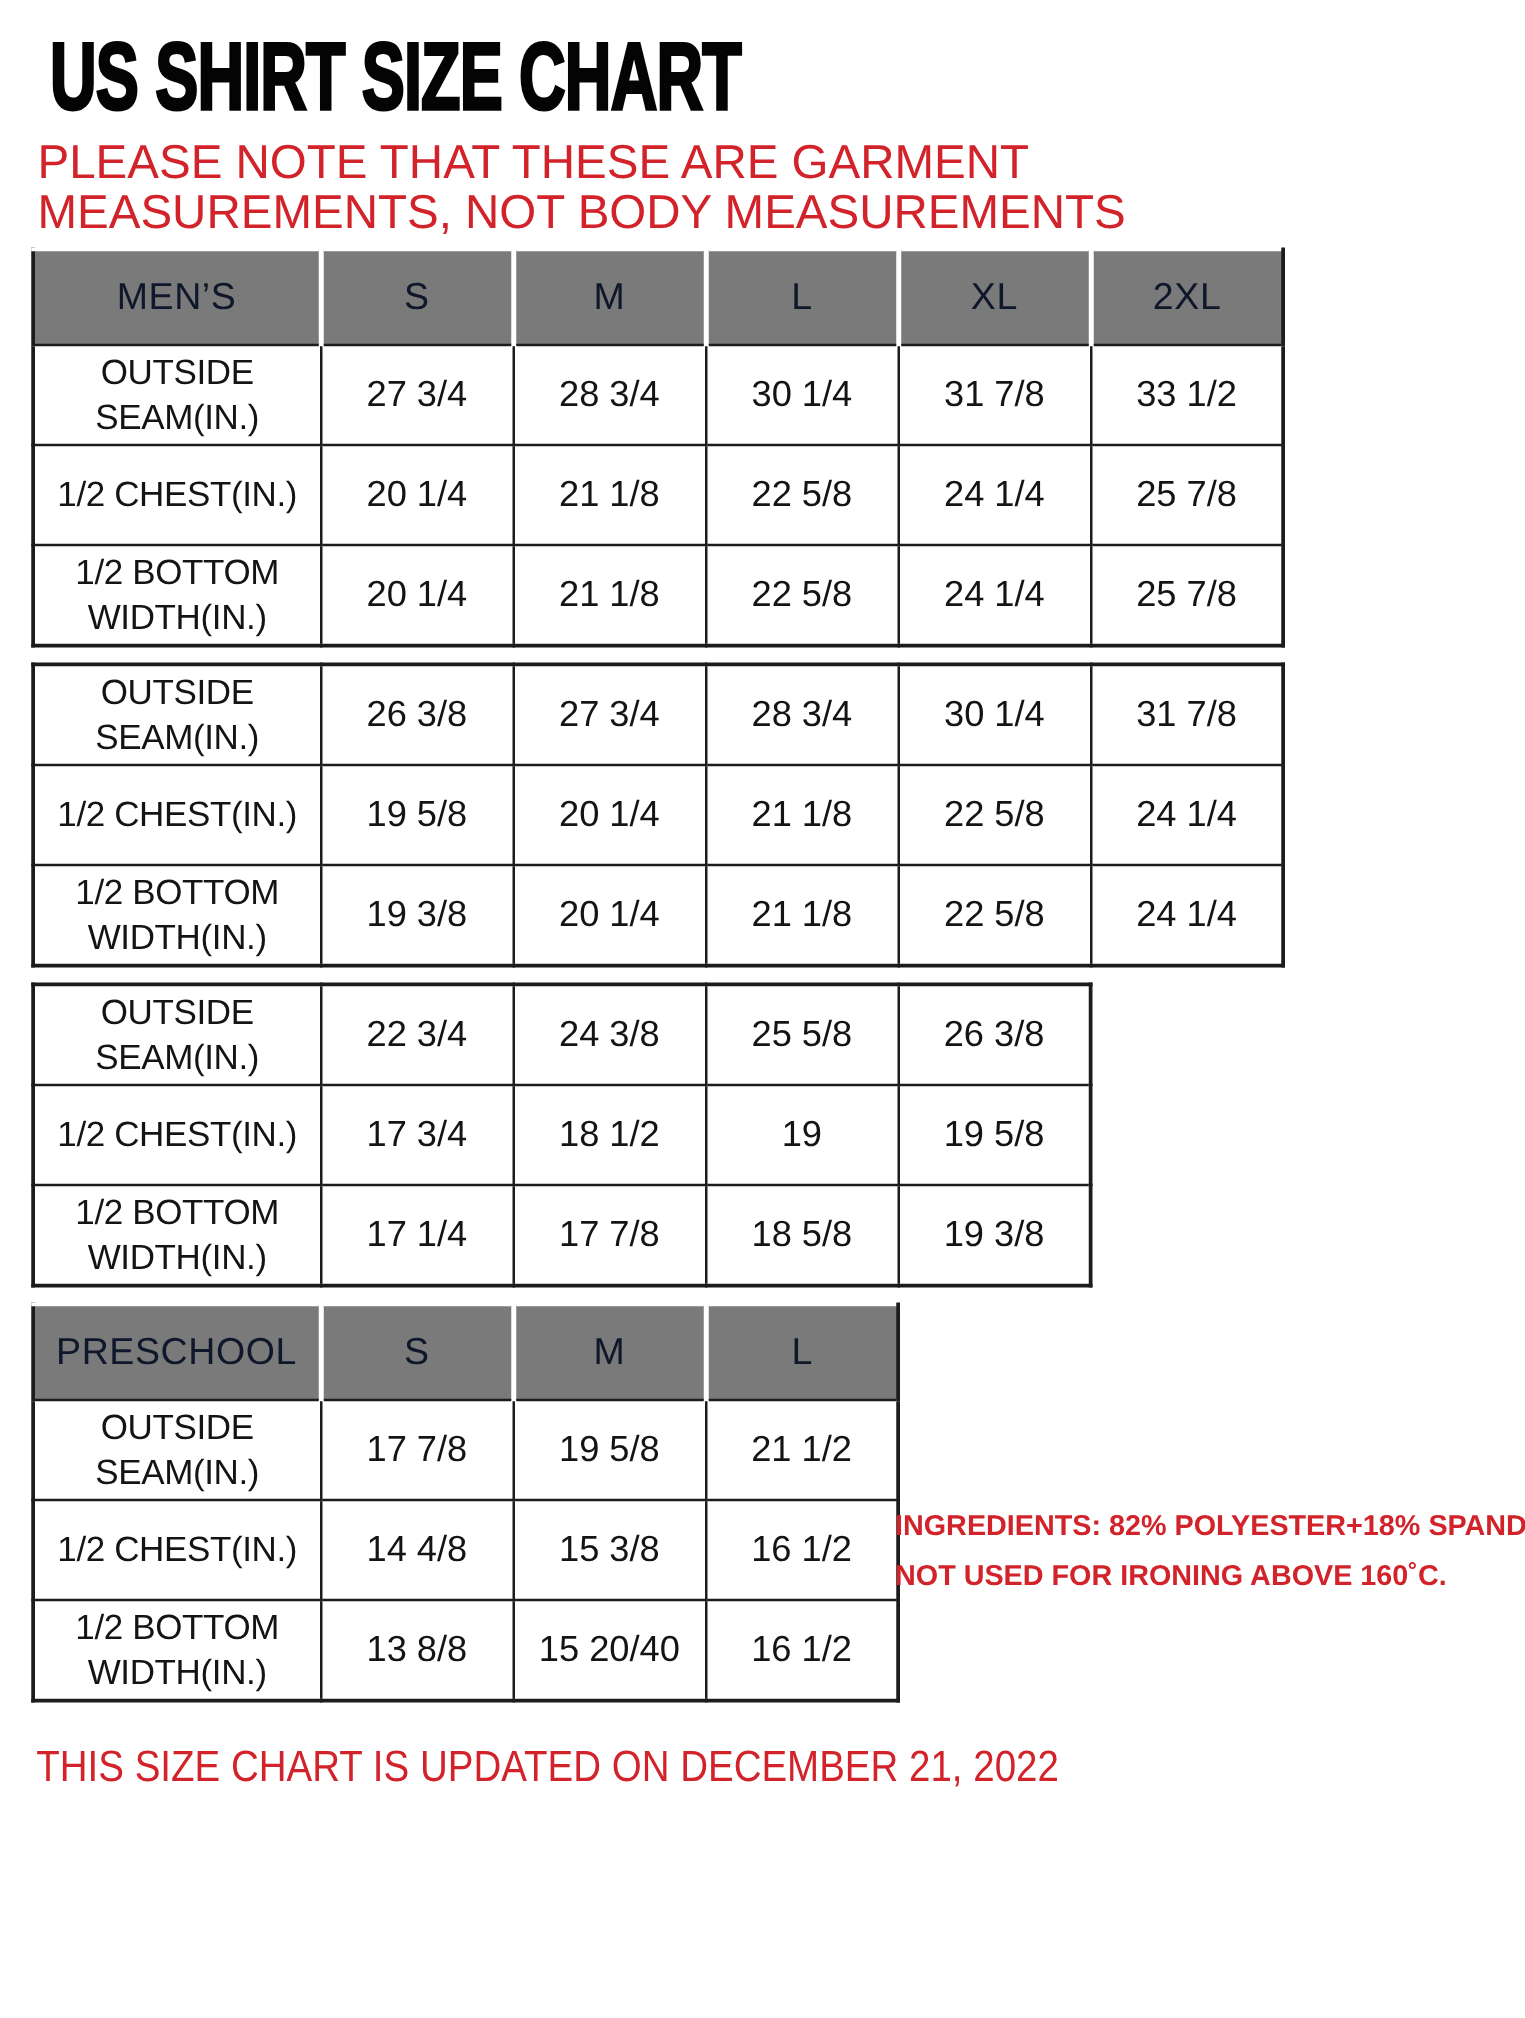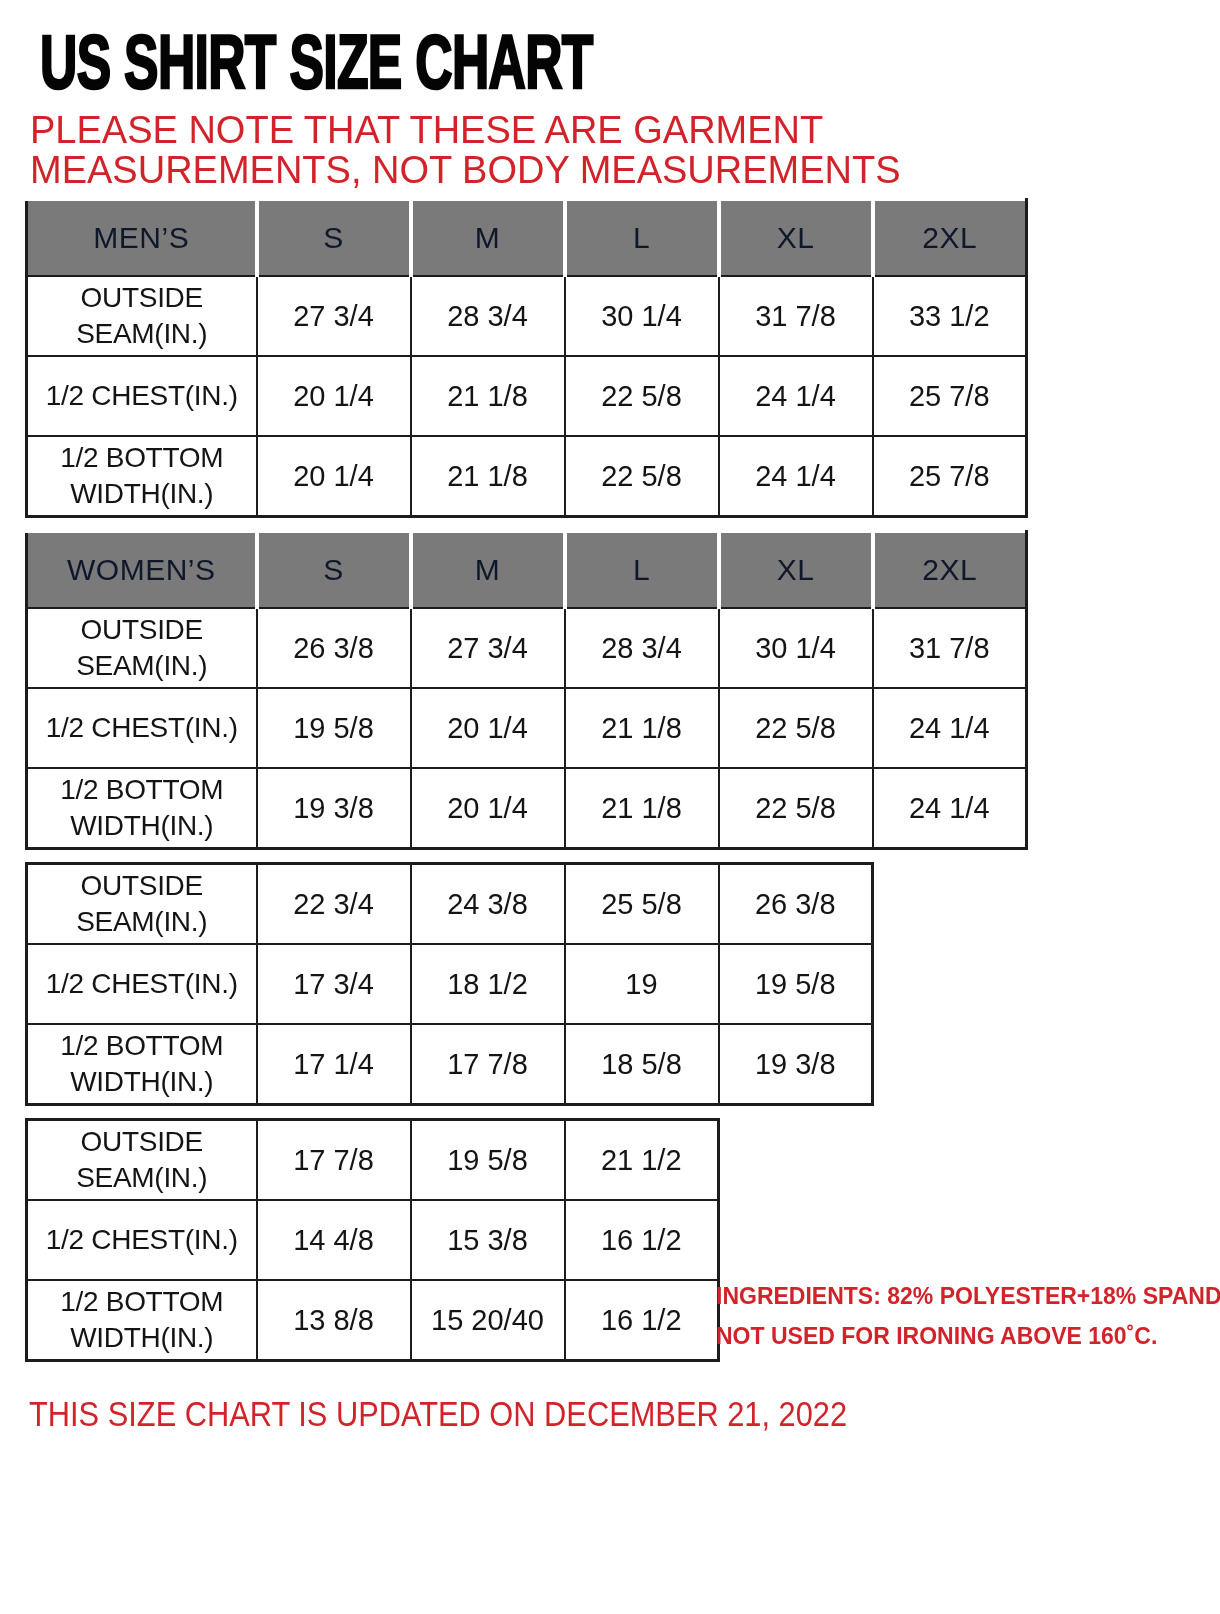--- a/index.html
+++ b/index.html
@@ -118,28 +118,20 @@
   <colgroup>
       <col class="c-label">
       <col class="c-size">
       <col class="c-size">
       <col class="c-size">
       <col class="c-size">
       <col class="c-size">
     </colgroup>
   <tbody>
     <tr>
-      <th class="edge-l">WOMEN’S</th>
-      <th>S</th>
-      <th>M</th>
-      <th>L</th>
-      <th>XL</th>
-      <th class="edge-r">2XL</th>
-    </tr>
-    <tr>
       <td class="label">OUTSIDE SEAM(IN.)</td>
       <td>26 3/8</td>
       <td>27 3/4</td>
       <td>28 3/4</td>
       <td>30 1/4</td>
       <td>31 7/8</td>
     </tr>
     <tr>
       <td class="label">1/2 CHEST(IN.)</td>
       <td>19 5/8</td>
@@ -195,20 +187,26 @@
 <div class="preschool-wrap">
   <table class="size-table">
     <colgroup>
         <col class="c-label">
         <col class="c-size">
         <col class="c-size">
         <col class="c-size">
       </colgroup>
     <tbody>
       <tr>
+        <th class="edge-l">PRESCHOOL</th>
+        <th>S</th>
+        <th>M</th>
+        <th class="edge-r">L</th>
+      </tr>
+      <tr>
         <td class="label">OUTSIDE SEAM(IN.)</td>
         <td>17 7/8</td>
         <td>19 5/8</td>
         <td>21 1/2</td>
       </tr>
       <tr>
         <td class="label">1/2 CHEST(IN.)</td>
         <td>14 4/8</td>
         <td>15 3/8</td>
         <td>16 1/2</td>

